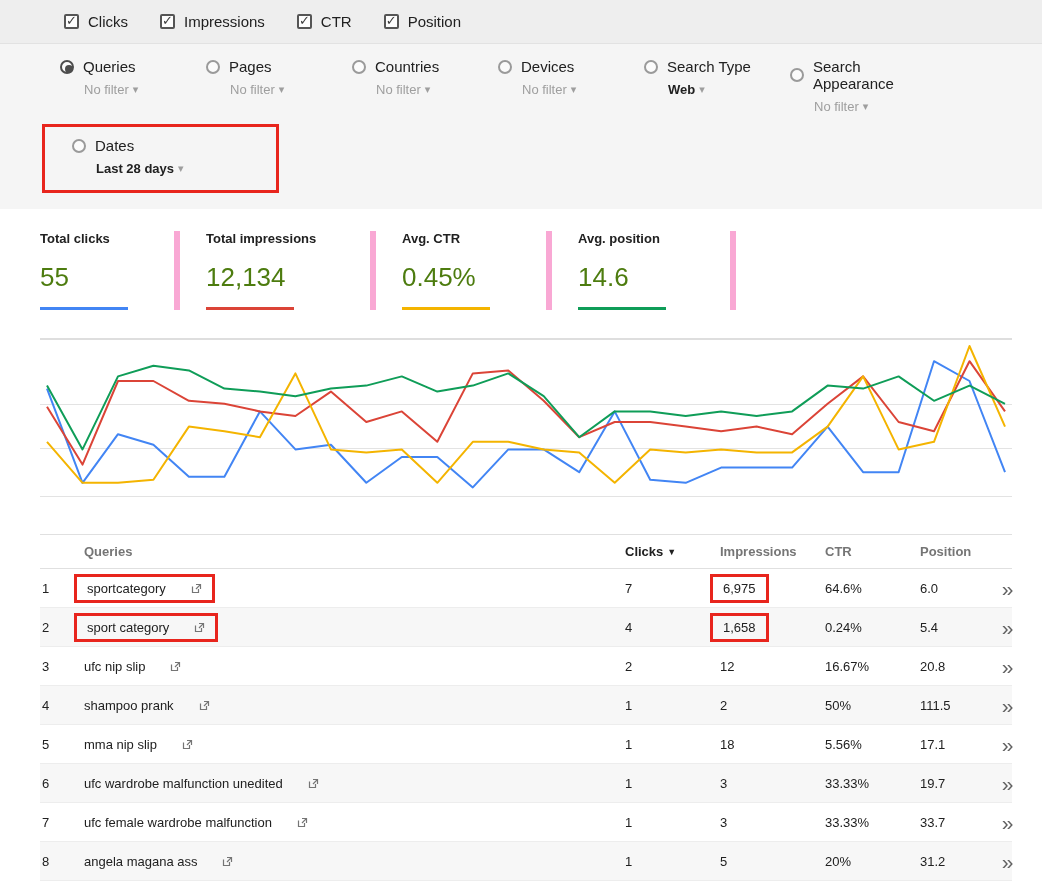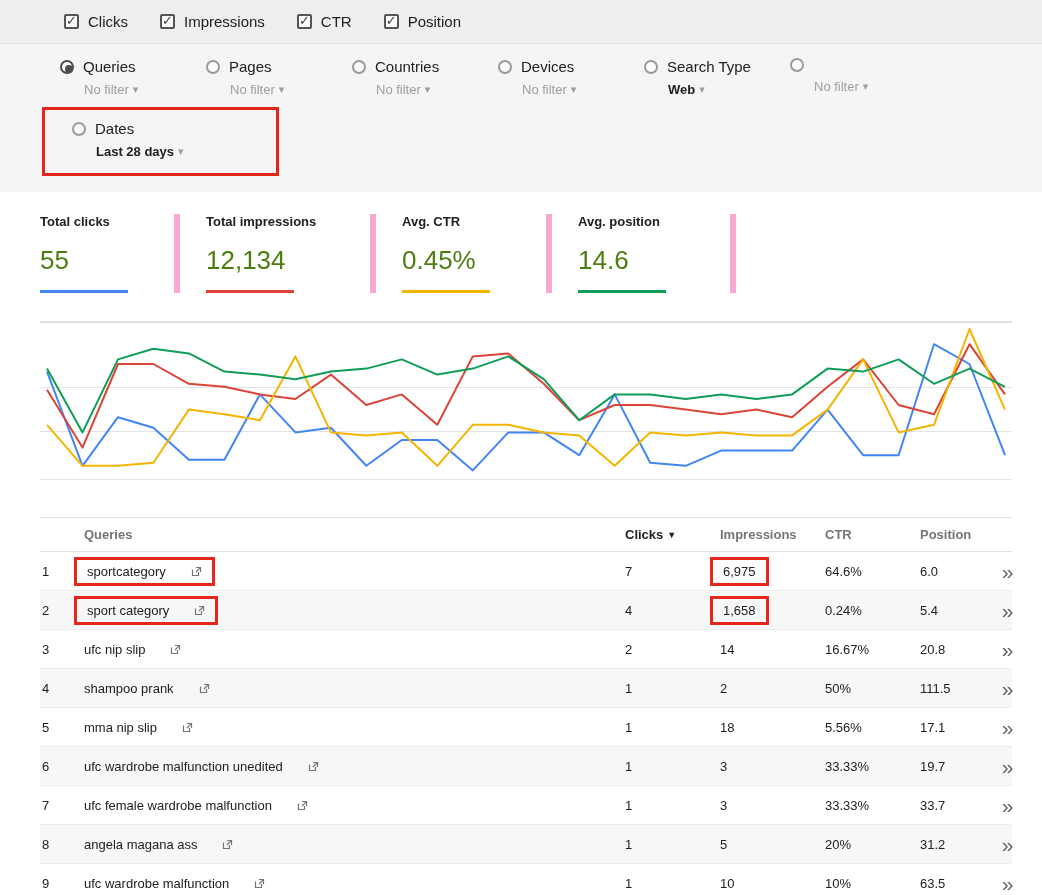--- a/index.html
+++ b/index.html
@@ -132,20 +132,21 @@
         <span>Search Type</span>
       </div>
       <div class="filter-sub value-strong">
         <span>Web</span>
         <span class="caret">▾</span>
       </div>
     </div>
     <div class="filter-item">
       <div class="filter-head">
         <span class="radio"></span>
+        <span>Search Appearance</span>
       </div>
       <div class="filter-sub">
         <span>No filter</span>
         <span class="caret">▾</span>
       </div>
     </div>
   </div>
 
   <div class="annotation-box redline" style="border-color: rgb(232, 37, 29);">
     <div class="filter-item">
@@ -259,21 +260,21 @@
       <div class="cell-num">3</div>
       <div class="cell-query">
         <span class="query-link">
           <span>ufc nip slip</span>
           <svg class="ext-icon" viewBox="0 0 11 11">
               <path d="M1.5 3.5 v6 h6 v-3.5 M5 1.5 h4.5 v4.5 M9.3 1.7 L5 6" fill="none" stroke="#757575" stroke-width="1.2"></path>
             </svg>
         </span>
       </div>
       <div>2</div>
-      <div>14</div>
+      <div>12</div>
       <div>16.67%</div>
       <div>20.8</div>
       <div class="cell-expand">»</div>
     </div>
 
     <div class="trow grid-cols">
       <div class="cell-num">4</div>
       <div class="cell-query">
         <span class="query-link">
           <span>shampoo prank</span>

